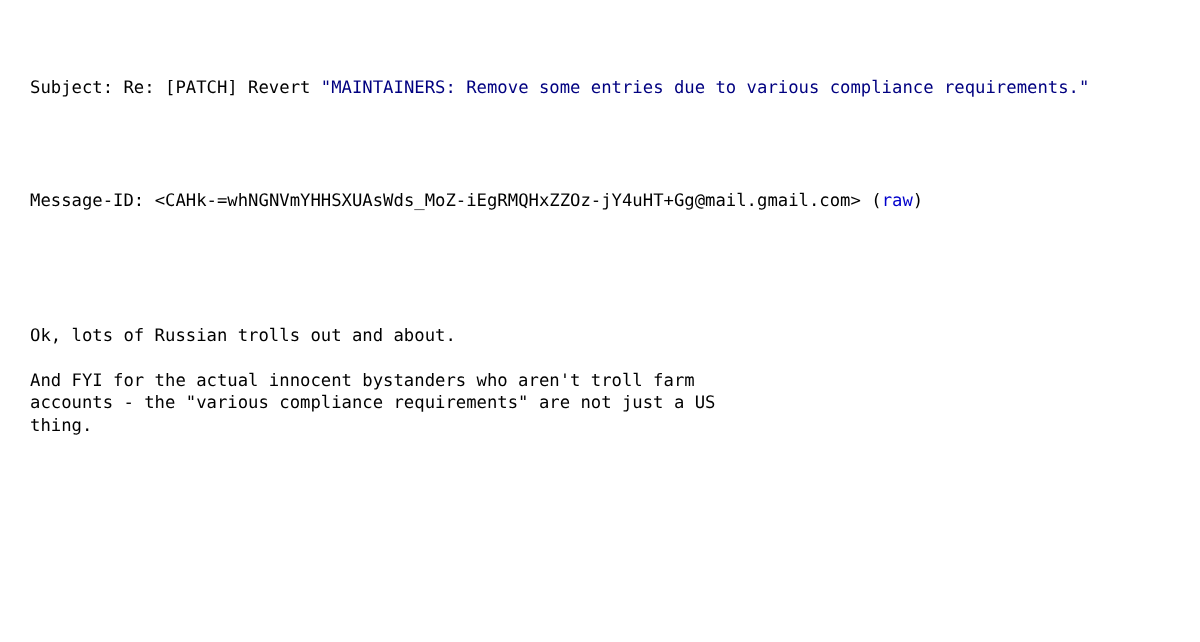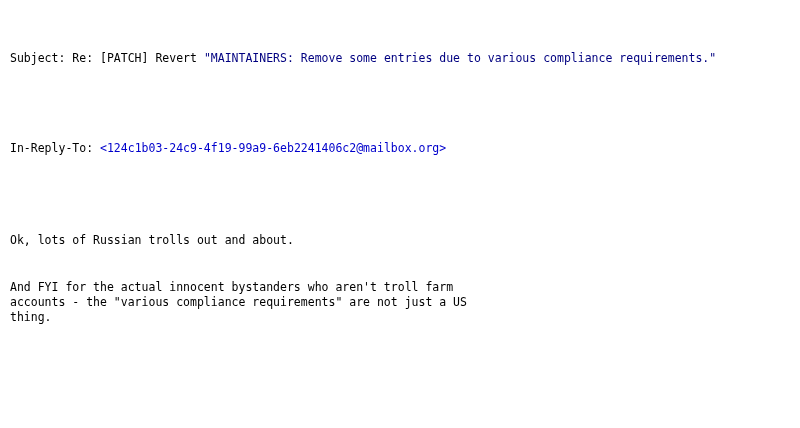--- a/index.html
+++ b/index.html
@@ -14,21 +14,21 @@
     font-family: "DejaVu Sans Mono", "Liberation Mono", monospace;
     font-size: 11.5px;
     line-height: 15px;
     color: #000000;
   }
   .page {
     position: relative;
     width: 800px;
     height: 428px;
     box-sizing: border-box;
-    padding: 6px 8px 0 10px;
+    padding: 6px 8px 0 20px;
   }
   .headers {
     white-space: pre;
   }
   .hdr-line {
     white-space: pre;
   }
   .hdr-label {
     color: #000000;
   }
@@ -39,35 +39,35 @@
   .link {
     color: #0000cc;
     text-decoration: none;
     cursor: pointer;
   }
   .paren {
     color: #000000;
   }
   .body-text {
     white-space: pre-wrap;
-    margin-top: 32px;
+    margin-top: 15px;
   }
 </style>
 </head>
 <body>
 
 <div class="page">
 
   <div class="headers">
 
     <div class="hdr-line"><span class="hdr-label">Subject: </span><span>Re: [PATCH] Revert </span><span class="subject-quoted">"MAINTAINERS: Remove some entries due to various compliance requirements."</span></div>
 
 
+    <div class="hdr-line"><span class="hdr-label">Message-ID: </span><span>&lt;CAHk-=whNGNVmYHHSXUAsWds_MoZ-iEgRMQHxZZOz-jY4uHT+Gg@mail.gmail.com&gt;</span><span> </span><span class="paren">(</span><a class="link" href="#">raw</a><span class="paren">)</span></div>
 
-    <div class="hdr-line"><span class="hdr-label">In-Reply-To: </span><a class="link" href="#">&lt;124c1b03-24c9-4f19-99a9-6eb2241406c2@mailbox.org&gt;</a></div>
 
   </div>
 
   <div class="body-text">Ok, lots of Russian trolls out and about.</div>
   <div class="body-text">And FYI for the actual innocent bystanders who aren't troll farm
 accounts - the "various compliance requirements" are not just a US
 thing.</div>
 
 </div>
 

